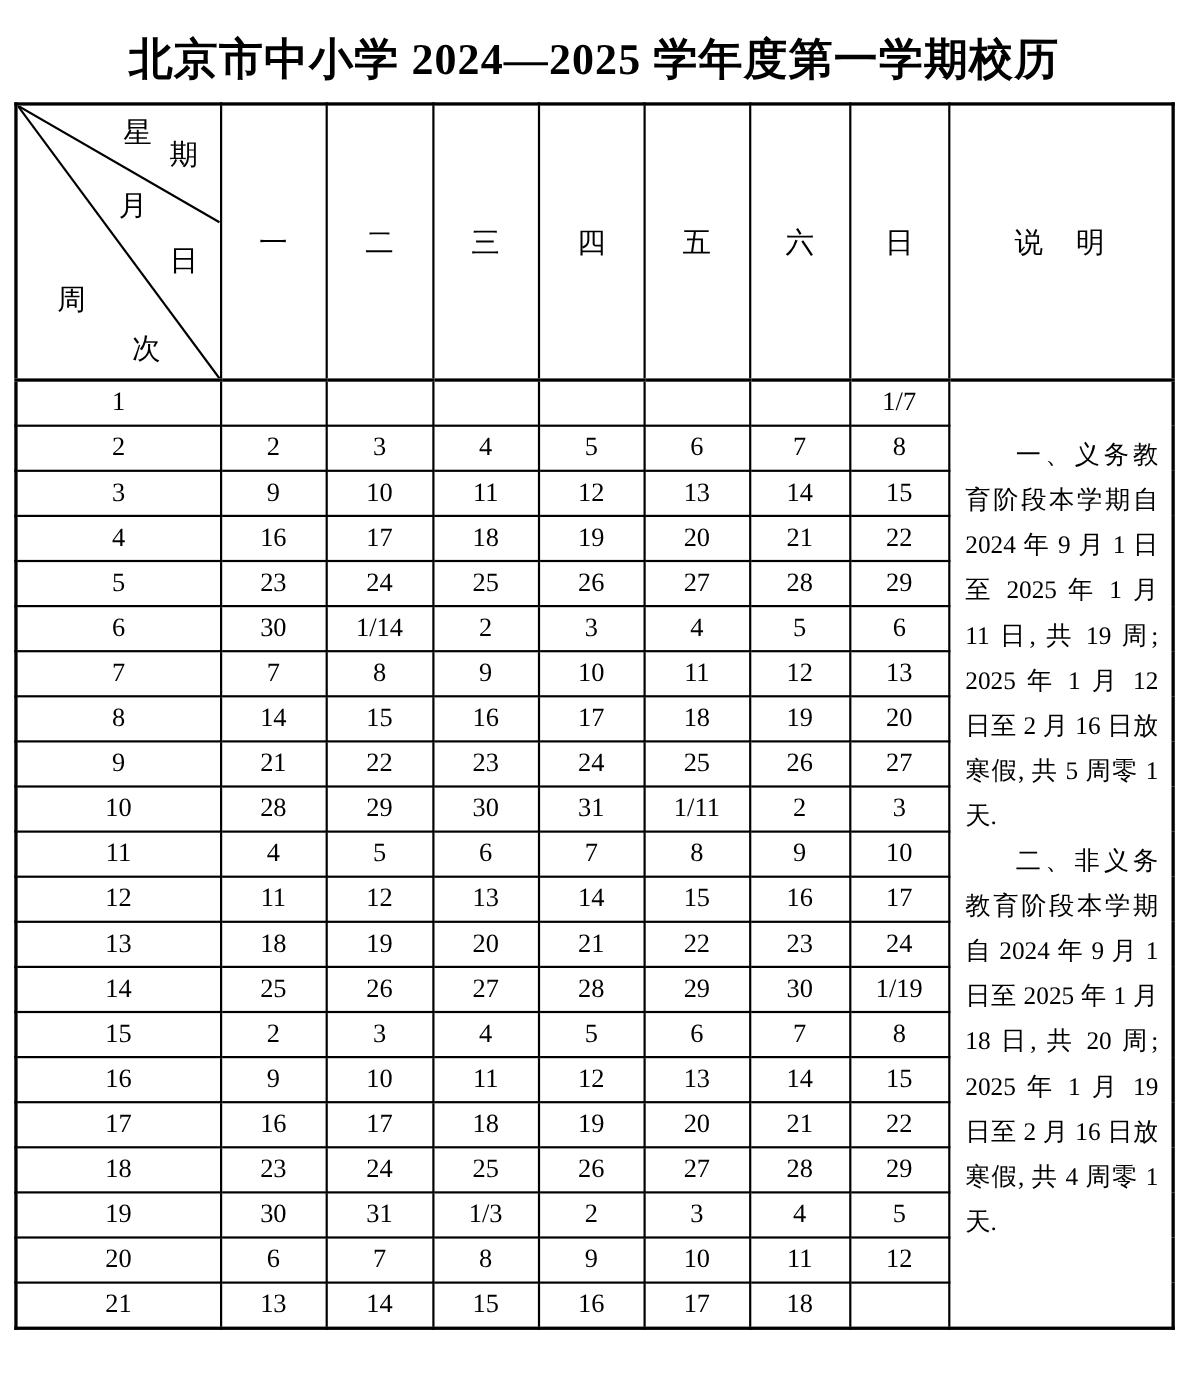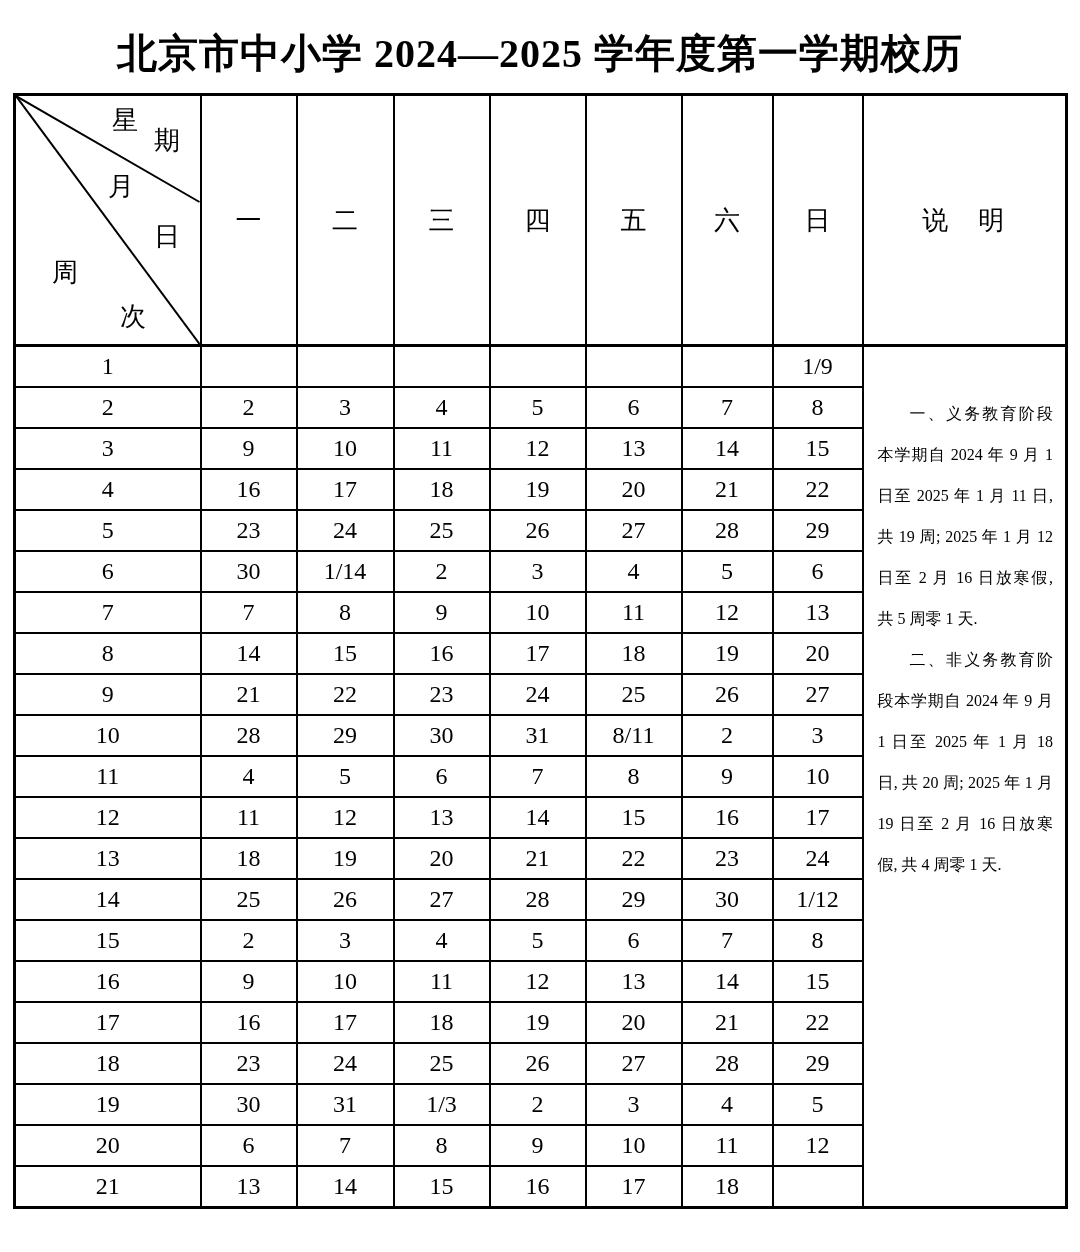--- a/index.html
+++ b/index.html
@@ -71,21 +71,21 @@
     letter-spacing: 2px;
   }
   tbody td {
     height: 39px;
     font-size: 24px;
   }
   td.notes-cell {
     vertical-align: top;
     text-align: justify;
     padding: 46px 12px 16px 14px;
-    font-size: 16px;
+    font-size: 23px;
     line-height: 41px;
   }
   td.notes-cell p {
     margin: 0;
     text-indent: 2em;
     text-align: justify;
     text-align-last: left;
   }
 </style>
 </head>
@@ -133,21 +133,21 @@
     </thead>
     <tbody>
         <tr>
           <td>1</td>
           <td></td>
           <td></td>
           <td></td>
           <td></td>
           <td></td>
           <td></td>
-          <td>1/9</td>
+          <td>1/7</td>
           <td class="notes-cell" rowspan="21">
             <p>一、义务教育阶段本学期自 2024 年 9 月 1 日至 2025 年 1 月 11 日, 共 19 周; 2025 年 1 月 12 日至 2 月 16 日放寒假, 共 5 周零 1 天.</p>
             <p>二、非义务教育阶段本学期自 2024 年 9 月 1 日至 2025 年 1 月 18 日, 共 20 周; 2025 年 1 月 19 日至 2 月 16 日放寒假, 共 4 周零 1 天.</p>
           </td>
         </tr>
         <tr>
           <td>2</td>
           <td>2</td>
           <td>3</td>
           <td>4</td>
@@ -225,21 +225,21 @@
           <td>25</td>
           <td>26</td>
           <td>27</td>
         </tr>
         <tr>
           <td>10</td>
           <td>28</td>
           <td>29</td>
           <td>30</td>
           <td>31</td>
-          <td>8/11</td>
+          <td>1/11</td>
           <td>2</td>
           <td>3</td>
         </tr>
         <tr>
           <td>11</td>
           <td>4</td>
           <td>5</td>
           <td>6</td>
           <td>7</td>
           <td>8</td>
@@ -267,21 +267,21 @@
           <td>24</td>
         </tr>
         <tr>
           <td>14</td>
           <td>25</td>
           <td>26</td>
           <td>27</td>
           <td>28</td>
           <td>29</td>
           <td>30</td>
-          <td>1/12</td>
+          <td>1/19</td>
         </tr>
         <tr>
           <td>15</td>
           <td>2</td>
           <td>3</td>
           <td>4</td>
           <td>5</td>
           <td>6</td>
           <td>7</td>
           <td>8</td>

